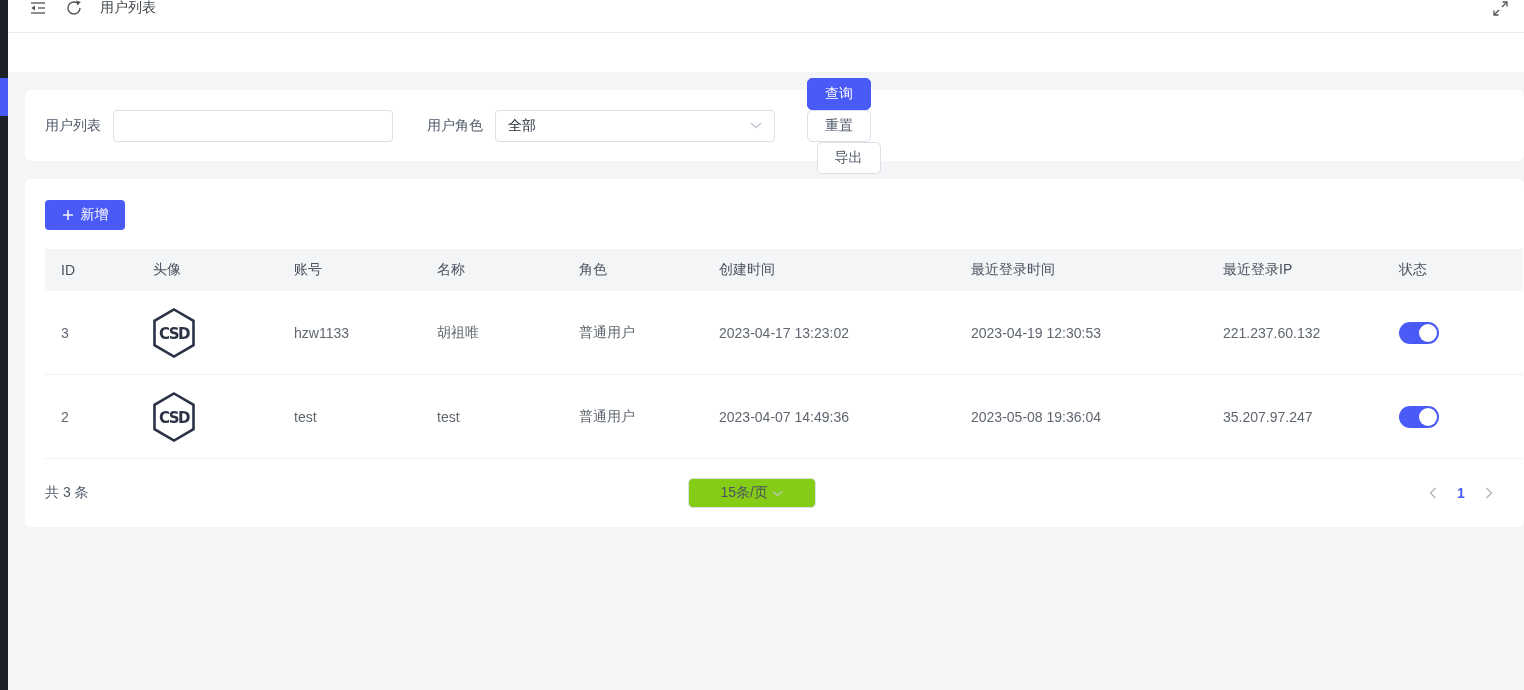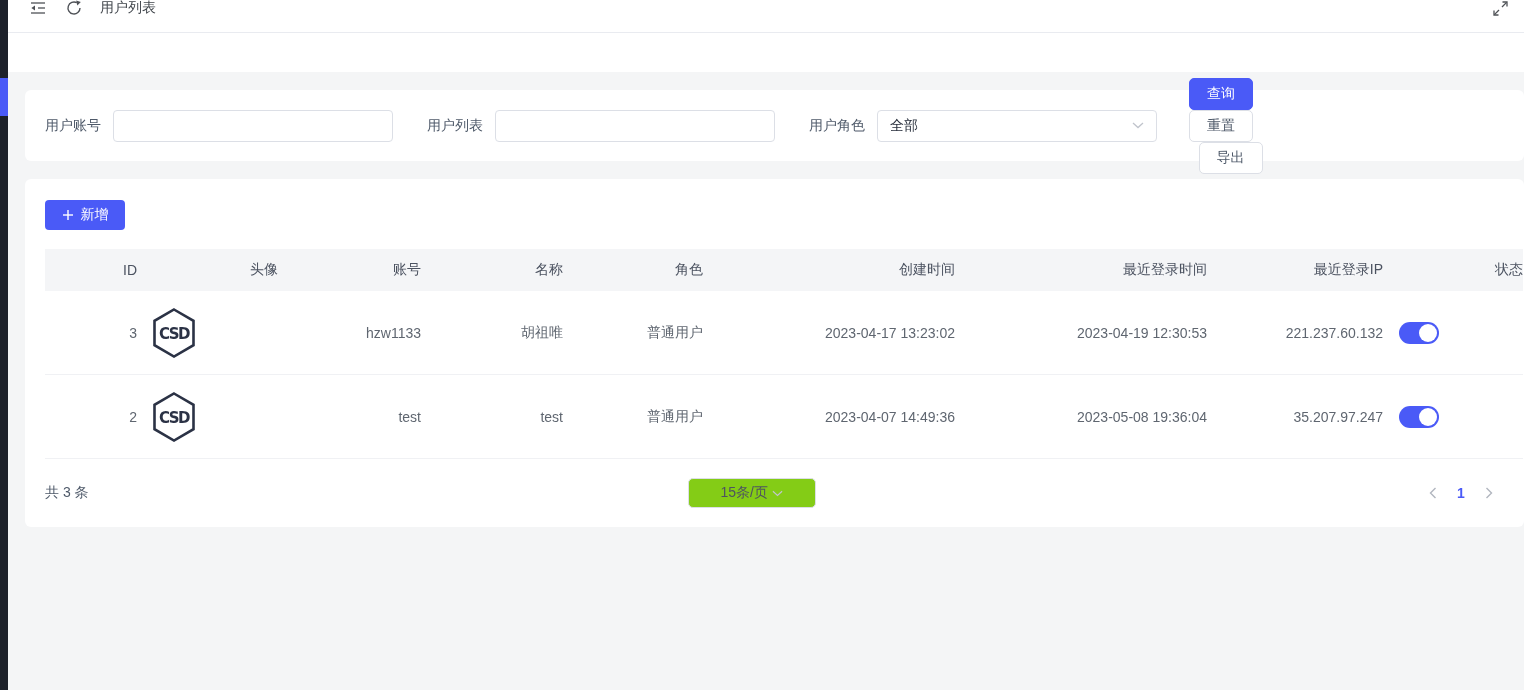--- a/index.html
+++ b/index.html
@@ -42,21 +42,21 @@
   .chev{color:#c0c4cc;display:flex;}
   .btn{height:32px;border-radius:5px;border:1px solid var(--border);background:#fff;color:var(--text-sec);font-size:14px;font-family:inherit;padding:0 17px;cursor:pointer;}
   .btn-primary{background:var(--primary);border-color:var(--primary);color:#fff;}
   .search-btns{display:flex;align-items:center;margin-left:32px;flex-direction:column;}
   .search-btns .btn{margin-right:19px;}
   
   .table-card{height:348px;padding:21px 1px 0 20px;display:flex;flex-direction:column;}
   .add-btn{width:80px;height:30px;border:none;border-radius:4px;background:var(--primary);color:#fff;font-size:14px;font-family:inherit;display:flex;align-items:center;justify-content:center;gap:7px;cursor:pointer;}
   .grid{display:grid;grid-template-columns:92px 141px 143px 142px 140px 252px 252px 176px 1fr;align-items:center;}
   .thead{margin-top:19px;height:42px;background:#f4f5f7;color:#4b5260;}
-  .thead > div, .trow > div{padding-left:16px;white-space:nowrap;overflow:hidden;text-align:right;}
+  .thead > div, .trow > div{padding-left:16px;white-space:nowrap;overflow:hidden;}
   .trow{height:84px;border-bottom:1px solid #f0f1f4;color:var(--text-cell);}
   .avatar{width:42px;height:50px;display:block;}
   .toggle{width:40px;height:22px;border-radius:11px;background:var(--primary);position:relative;cursor:pointer;}
   .toggle .knob{position:absolute;top:2px;right:2px;width:18px;height:18px;border-radius:50%;background:#fff;}
   
   .tfoot{flex:1;display:flex;align-items:center;justify-content:space-between;padding-right:20px;}
   .total{color:var(--text-sec);margin-right:16px;}
   .pagesize{width:128px;height:30px;border:1px solid var(--border);border-radius:5px;display:flex;align-items:center;justify-content:center;gap:4px;color:#4e5360;cursor:pointer;background:#84cc16;}
   .pager{display:flex;align-items:center;margin-left:20px;}
   .pg-arrow{width:28px;height:28px;display:flex;align-items:center;justify-content:center;color:#b1b6bf;cursor:pointer;}
@@ -98,24 +98,20 @@
       </svg>
     </span>
   </div>
 
   <div class="subbar"></div>
 
   <div class="content">
 
     <div class="card search-card">
       <div class="field">
-        <span class="field-label">用户账号</span>
-        <input class="text-input" type="text" value="" style="">
-      </div>
-      <div class="field">
         <span class="field-label">用户列表</span>
         <input class="text-input" type="text" value="" style="">
       </div>
       <div class="field" style="margin-right:0;">
         <span class="field-label">用户角色</span>
         <div class="select">
           <span class="sel-val">全部</span>
           <span class="chev">
             <svg width="12" height="7" viewBox="0 0 12 7" fill="none" stroke="currentColor" stroke-width="1.3">
               <polyline points="1,1 6,5.6 11,1"></polyline>

